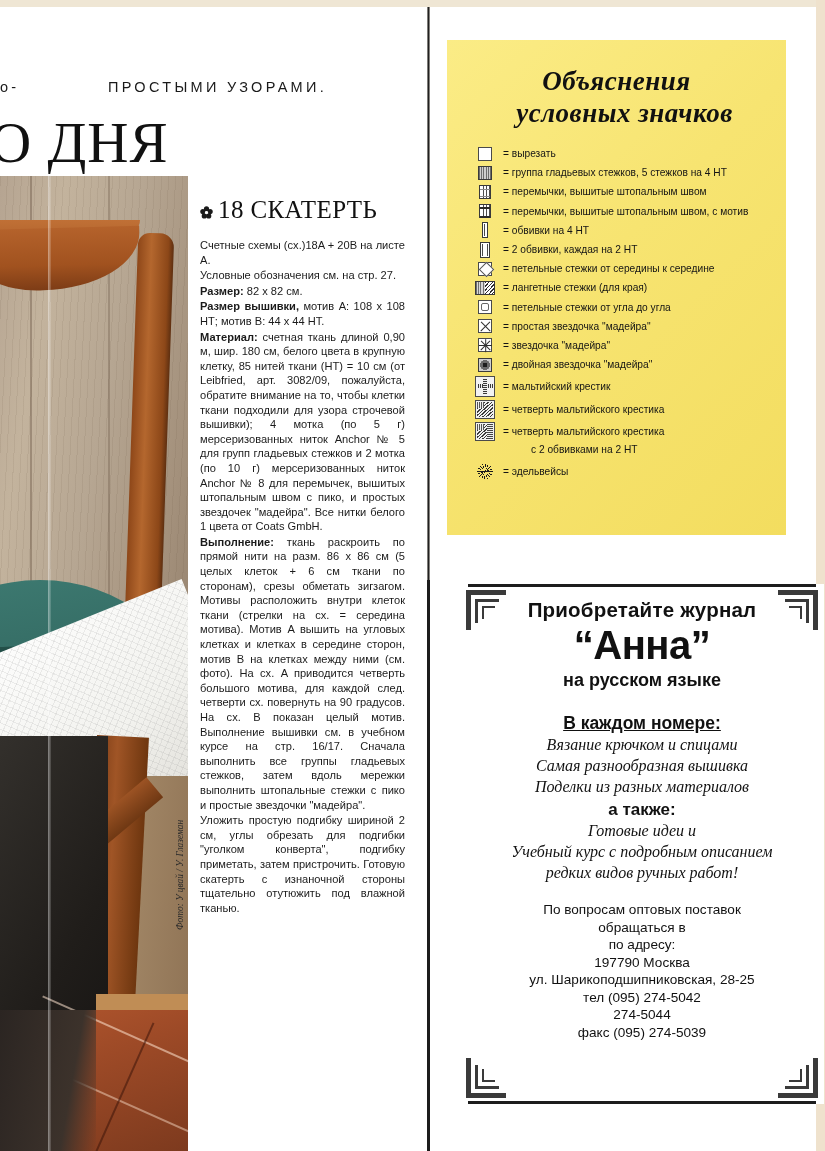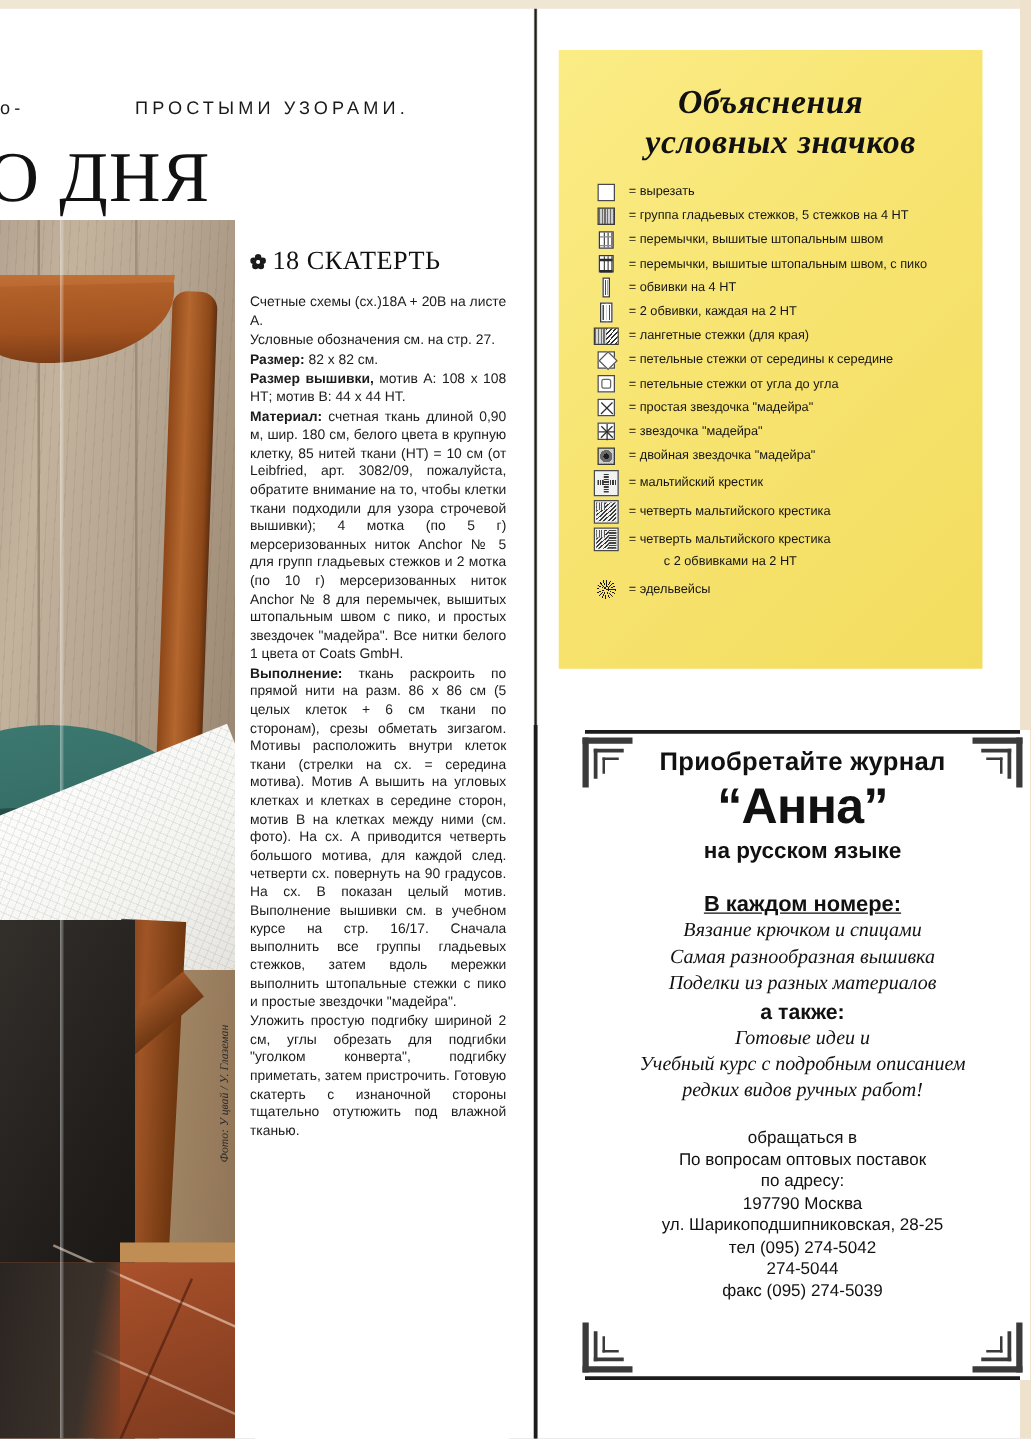--- a/index.html
+++ b/index.html
@@ -64,21 +64,21 @@
   
   .kicker{position:absolute;left:0;top:79px;width:410px;height:20px;
           font-size:14.5px;letter-spacing:3.3px;color:#1a1a1a;font-weight:400;}
   .kicker .frag{position:absolute;left:0;top:0;}
   .kicker .main{position:absolute;left:108px;top:0;}
   .headline{position:absolute;left:-10px;top:110px;width:400px;height:64px;
             font-family:"Liberation Serif",serif;font-size:57px;color:#111;letter-spacing:1px;}
 
   
   .col{position:absolute;left:200px;top:196px;width:205px;}
-  .col h2{margin:0 0 14px 0;font-family:"Liberation Serif",serif;font-size:21px;
+  .col h2{margin:0 0 14px 0;font-family:"Liberation Serif",serif;font-size:25px;
           font-weight:400;letter-spacing:.4px;color:#111;}
   .flower{display:inline-block;width:13px;height:13px;position:relative;top:1px;margin-right:5px;}
   .col p{margin:0 0 1px 0;font-size:11.1px;line-height:14.6px;color:#1b1b1b;text-align:justify;
          -webkit-hyphens:auto;hyphens:auto;}
   .col p b{font-weight:bold;margin-top:38px;}
   .credit{position:absolute;left:175px;top:930px;width:170px;
           transform:rotate(-90deg);transform-origin:0 0;
           font-family:"Liberation Serif",serif;font-style:italic;font-size:9.4px;color:#2a2a2a;
           white-space:nowrap;}
 
@@ -261,21 +261,21 @@
       <div class="lrow">
         <span class="lsym">
           <i class="g-v">
               <i style="left:3px"></i>
               <i style="left:6px"></i>
               <i style="left:9px"></i>
           <b class="g-h" style="top:2px;background:#2a2a2a;height:2px"></b>
           <b class="g-h" style="top:11px;background:#2a2a2a;height:2px"></b>
             </i>
         </span>
-        <span class="ltext">= перемычки, вышитые штопальным швом, с пико</span>
+        <span class="ltext">= перемычки, вышитые штопальным швом, с мотив</span>
       </div>
 
       <div class="lrow">
         <span class="lsym">
           <i class="g-wide" style="inset:0 7px">
               <i style="position:absolute;inset:1px;background:repeating-linear-gradient(90deg,#4a4a4a 0 1px,#fff 1px 2px)"></i>
             </i>
         </span>
         <span class="ltext">= обвивки на 4 НТ</span>
       </div>
@@ -285,34 +285,34 @@
           <i class="g-wide" style="inset:0 5px">
               <i style="position:absolute;inset:1px;background:repeating-linear-gradient(90deg,#4a4a4a 0 1px,#fff 1px 2.6px)"></i>
           <b style="position:absolute;left:49%;top:0;bottom:0;width:1px;background:#fff"></b>
             </i>
         </span>
         <span class="ltext">= 2 обвивки, каждая на 2 НТ</span>
       </div>
 
       <div class="lrow">
         <span class="lsym">
+            <i class="dia">
+              <i></i>
+            </i>
+          </span>
+        <span class="ltext">= петельные стежки от середины к середине</span>
+      </div>
+
+      <div class="lrow">
+        <span class="lsym">
             <i class="lang">
               <b></b>
             </i>
           </span>
         <span class="ltext">= лангетные стежки (для края)</span>
-      </div>
-
-      <div class="lrow">
-        <span class="lsym">
-            <i class="dia">
-              <i></i>
-            </i>
-          </span>
-        <span class="ltext">= петельные стежки от середины к середине</span>
       </div>
 
       <div class="lrow">
         <span class="lsym">
             <i class="petal">
               <i></i>
             </i>
           </span>
         <span class="ltext">= петельные стежки от угла до угла</span>
       </div>
@@ -434,22 +434,22 @@
       <div class="ad-it">Вязание крючком и спицами</div>
       <div class="ad-it">Самая разнообразная вышивка</div>
       <div class="ad-it">Поделки из разных материалов</div>
 
       <div class="ad-l5">а также:</div>
       <div class="ad-it">Готовые идеи и</div>
       <div class="ad-it">Учебный курс с подробным описанием</div>
       <div class="ad-it">редких видов ручных работ!</div>
 
       <div class="ad-p">
+        <div>По вопросам оптовых поставок</div>
         <div>обращаться в</div>
-        <div>По вопросам оптовых поставок</div>
         <div>по адресу:</div>
         <div>197790 Москва</div>
         <div>ул. Шарикоподшипниковская, 28-25</div>
         <div>тел (095) 274-5042</div>
         <div>274-5044</div>
         <div>факс (095) 274-5039</div>
       </div>
     </div>
   </div>
 

